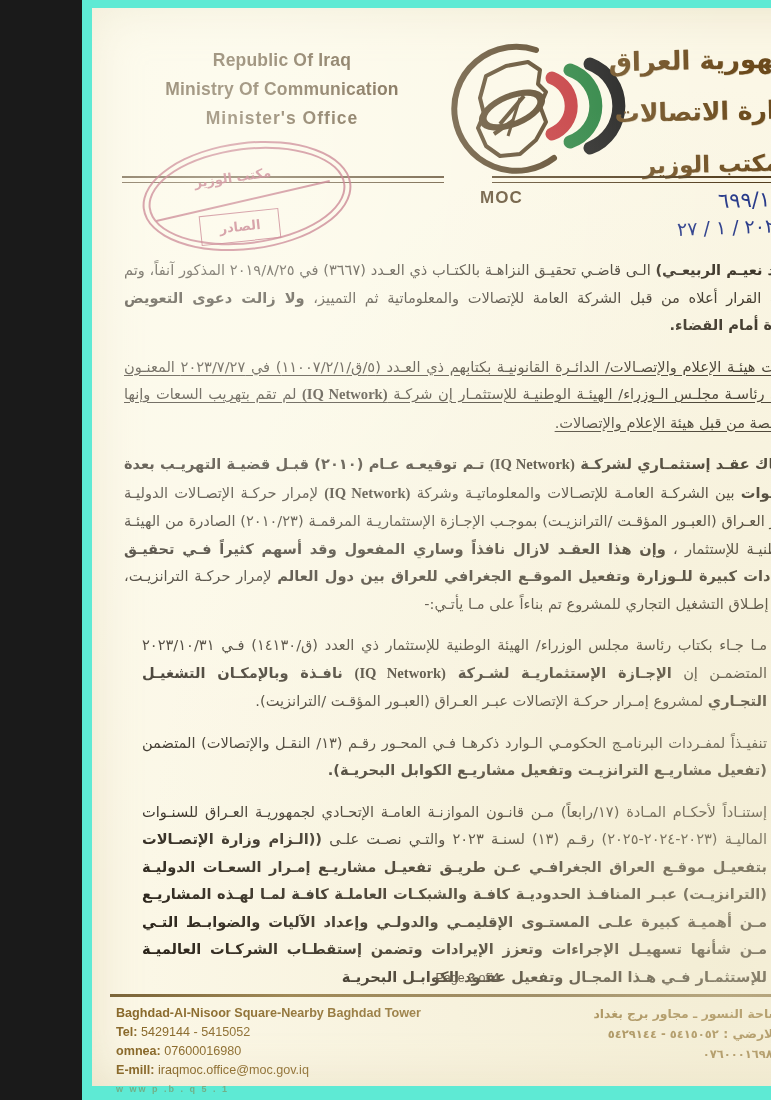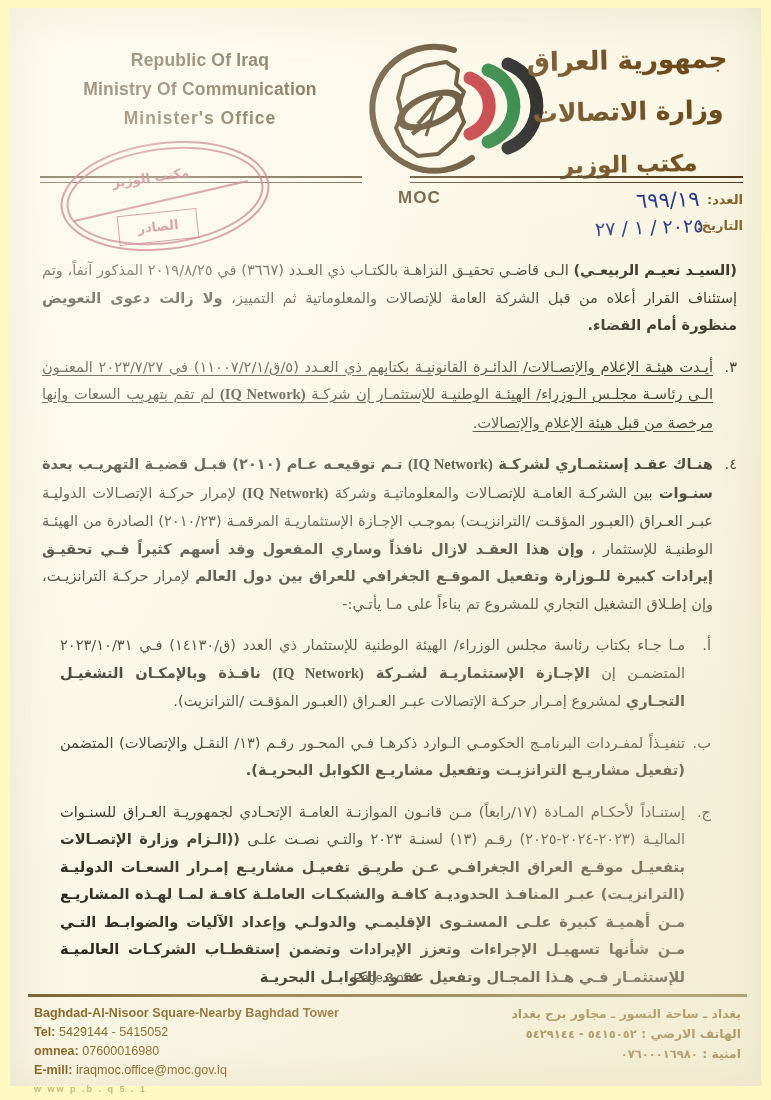--- a/index.html
+++ b/index.html
@@ -2,23 +2,23 @@
 <html lang="ar" dir="rtl"><head>
 <meta charset="utf-8">
 <style>
   html, body {
     margin: 0;
     padding: 0;
     background: #1a1a1a;
   }
   #page {
     position: relative;
-    width: 771px;
+    width: 689px;
     height: 1100px;
-    background: #fef9c3;
+    background: #5eead4;
     overflow: hidden;
     font-family: "DejaVu Sans", sans-serif;
   }
   
   .sheet {
     position: absolute;
     left: 10px;
     top: 8px;
     width: 751px;
     height: 1078px;

